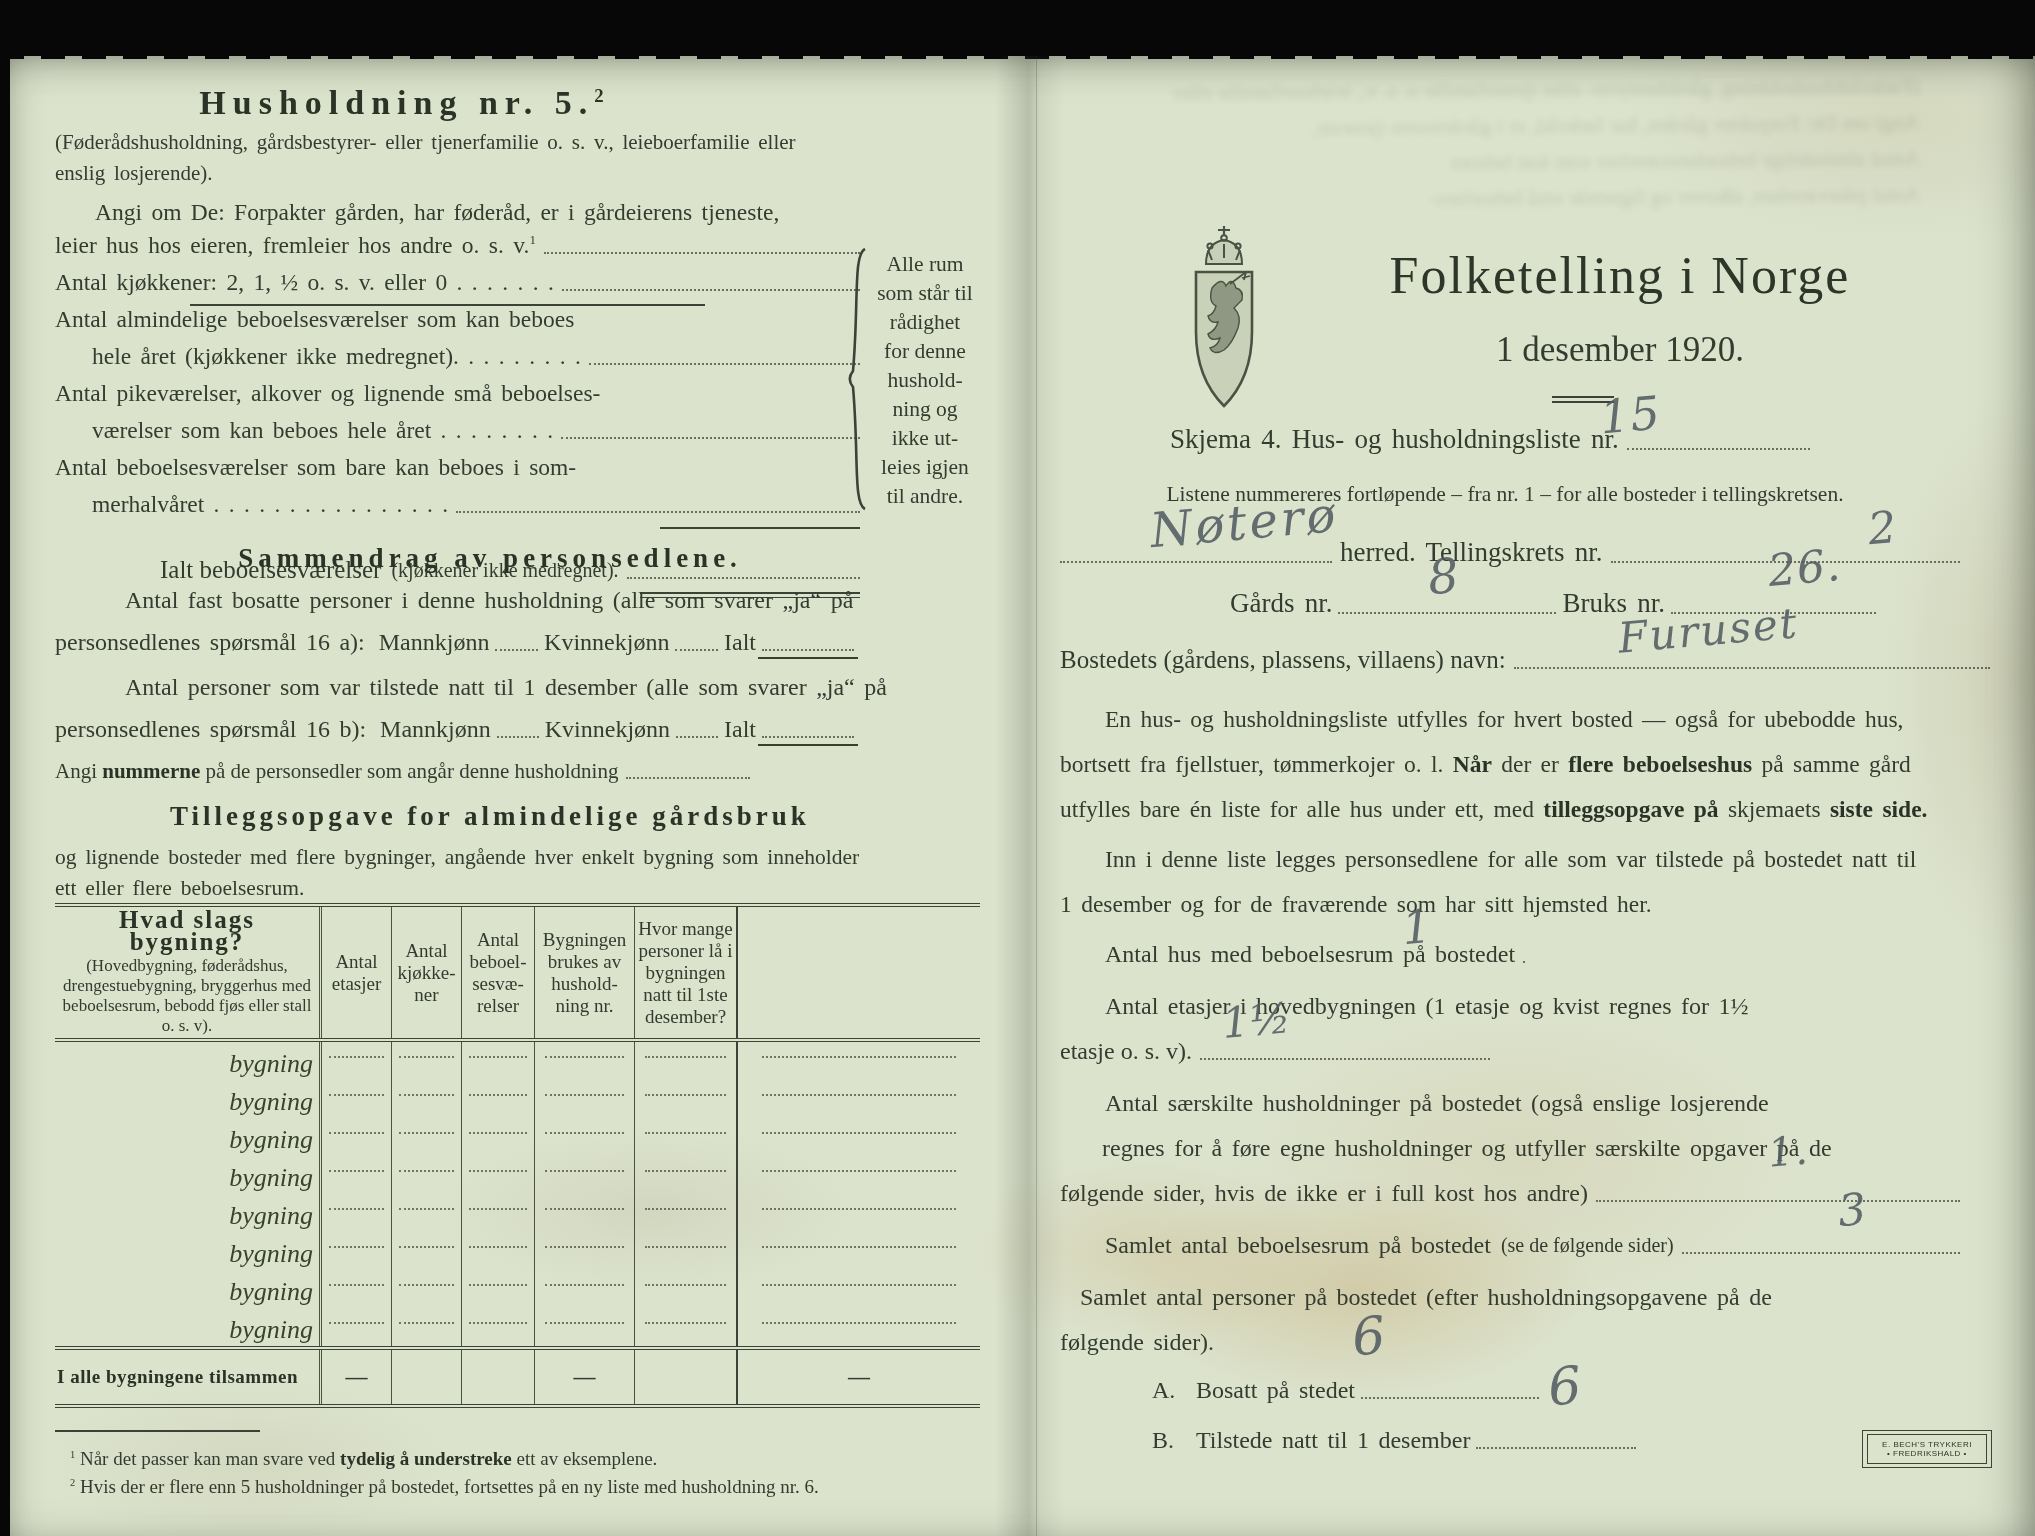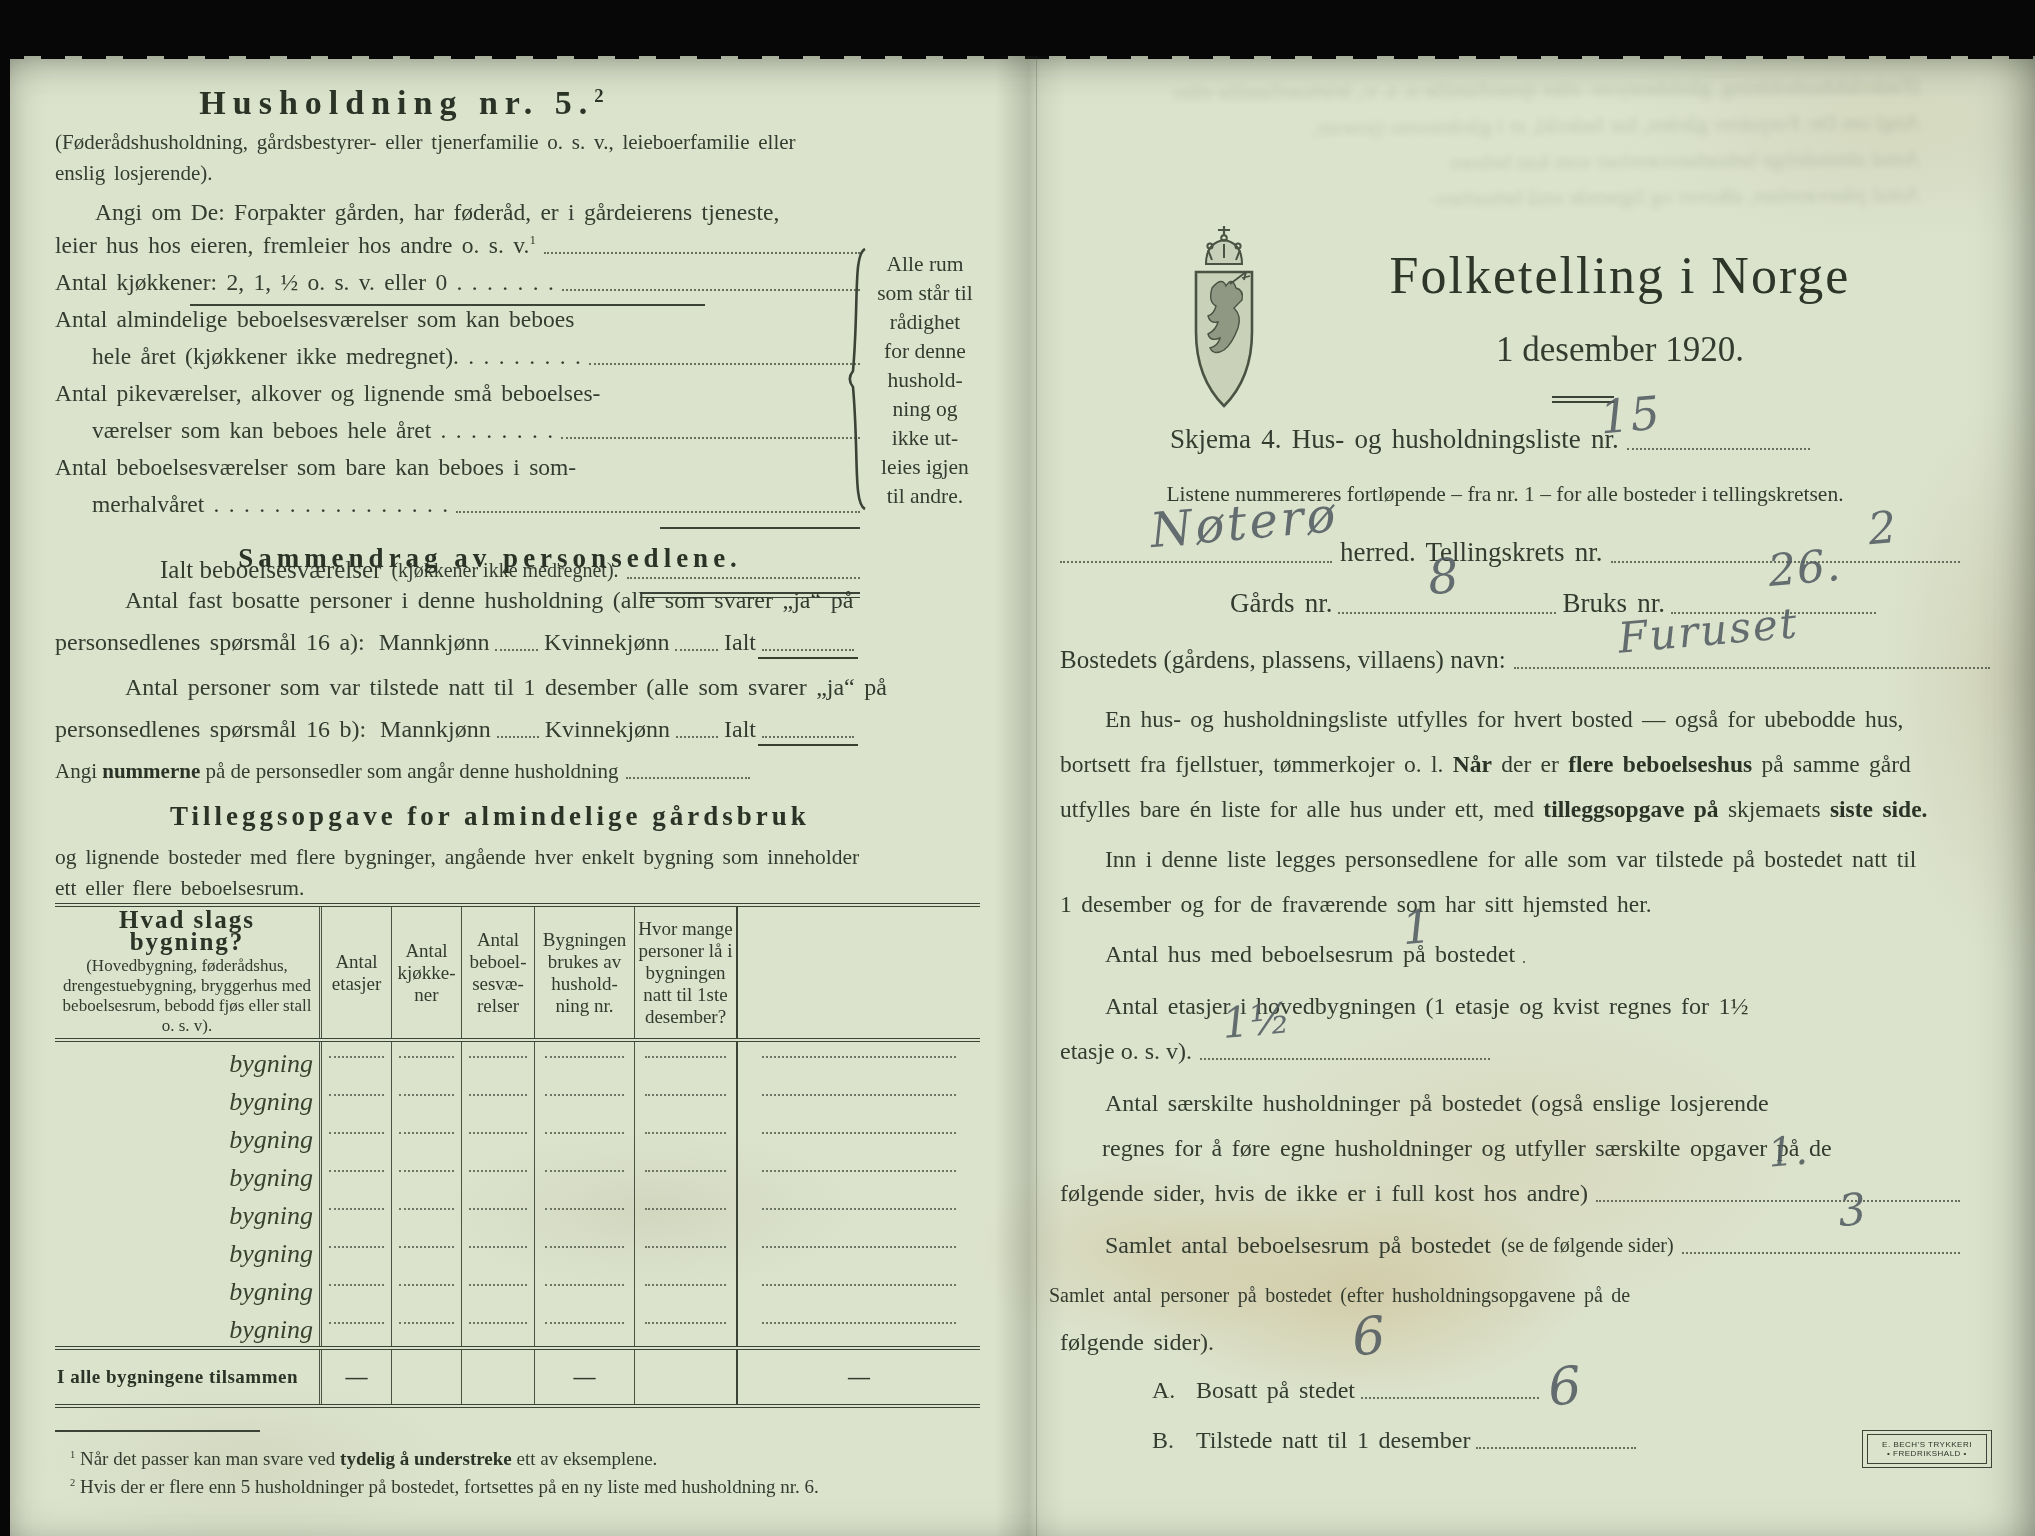--- a/index.html
+++ b/index.html
@@ -495,21 +495,21 @@
     </div>
     <div class="abs hand" style="left:1768px;top:1128px;font-size:40px;">1.</div>
 
     <div class="abs frow" style="left:1105px;top:1232px;width:855px;font-size:24px;">
       <span class="nowrap ws">Samlet antal beboelsesrum på bostedet</span>
       <span class="nowrap" style="font-size:20px;margin:0 0 2px 10px;">(se de følgende sider)</span>
       <span class="dot dgrow"></span>
     </div>
     <div class="abs hand" style="left:1838px;top:1184px;font-size:44px;">3</div>
 
-    <div class="abs ws" style="left:1049px;top:1284px;font-size:20px;">Samlet antal personer på bostedet (efter husholdningsopgavene på de</div>
+    <div class="abs ws" style="left:1080px;top:1284px;font-size:24px;">Samlet antal personer på bostedet (efter husholdningsopgavene på de</div>
     <div class="abs ws" style="left:1060px;top:1329px;font-size:24px;">følgende sider).</div>
 
     <div class="abs frow" style="left:1152px;top:1377px;width:460px;font-size:24px;">
       <span class="nowrap" style="width:44px;">A.</span>
       <span class="nowrap ws">Bosatt på stedet</span>
       <span class="dot dfix" style="width:178px;"></span>
     </div>
     <div class="abs hand" style="left:1352px;top:1306px;font-size:52px;">6</div>
 
     <div class="abs frow" style="left:1152px;top:1427px;width:560px;font-size:24px;">

